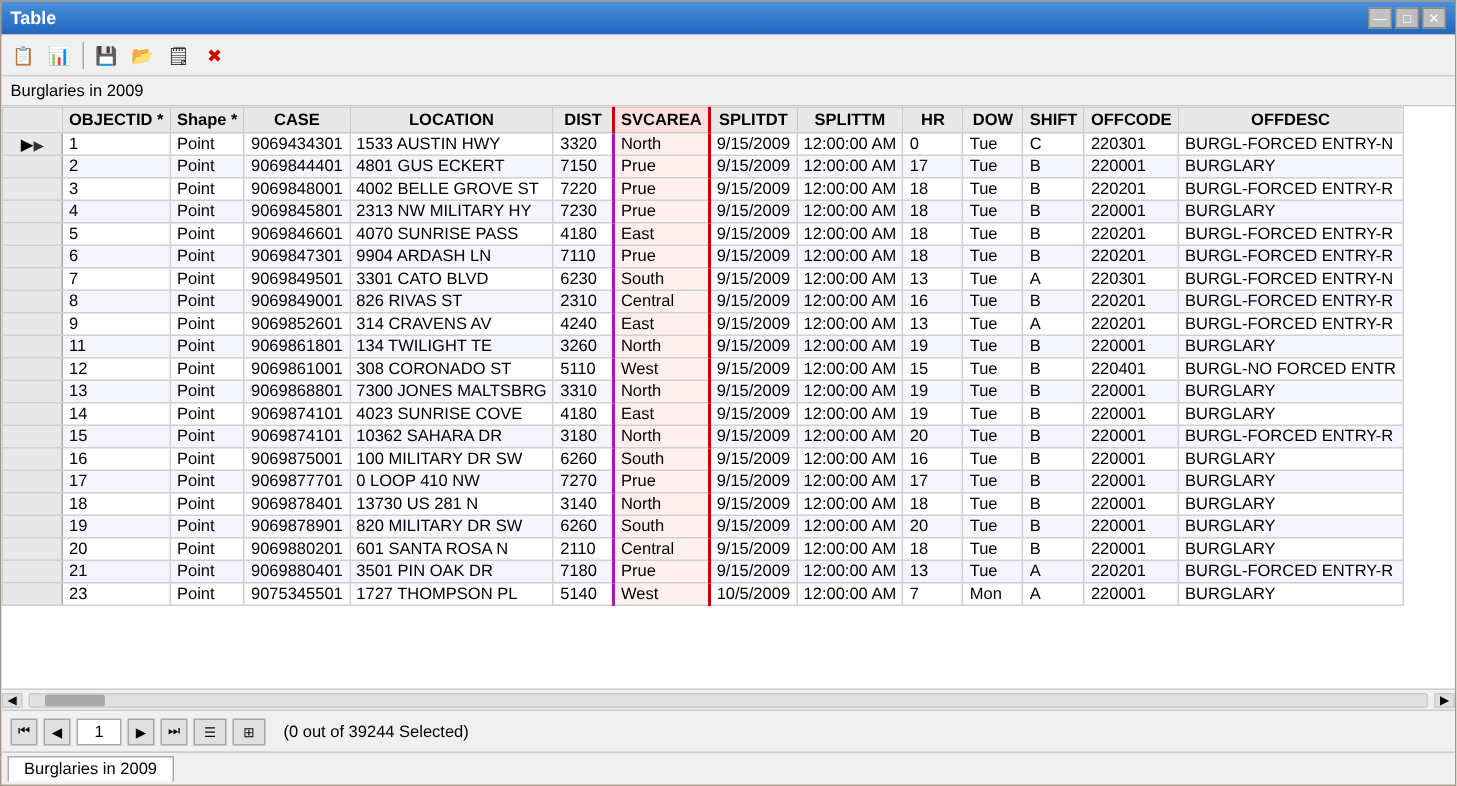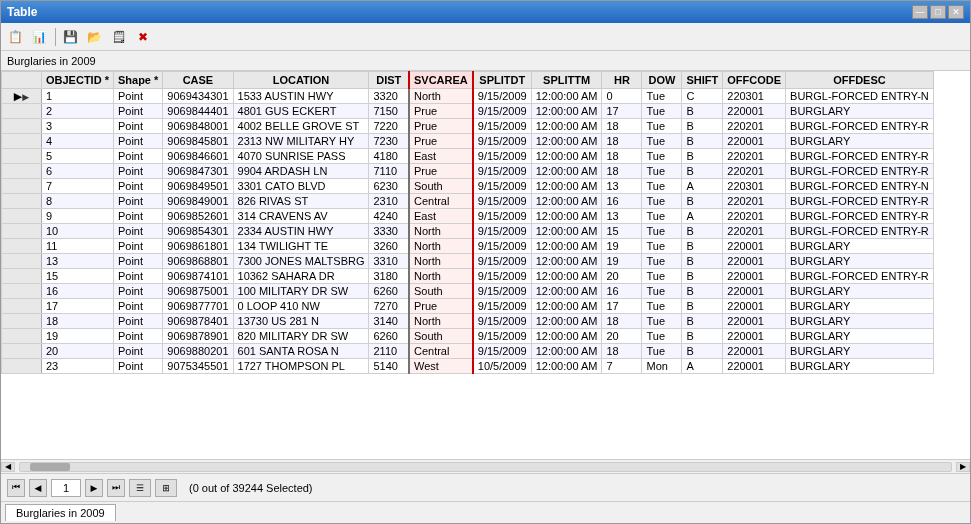--- a/index.html
+++ b/index.html
@@ -27,21 +27,21 @@
     th { background: #e8e8e8; border: 1px solid #ccc; padding: 2px 4px; white-space: nowrap; font-weight: bold; text-align: center; cursor: pointer; position: sticky; top: 0; z-index: 10; min-width: 40px; }
 
     td { border: 1px solid #d0d0d0; padding: 1px 4px; white-space: nowrap; }
 
     tr:nth-child(even) td { background: #f5f5ff; }
     tr:nth-child(odd) td { background: white; }
 
     .row-indicator { width: 12px; background: #e8e8e8 !important; border-right: 1px solid #aaa; text-align: center; padding: 0; }
     .arrow-row .row-indicator::after { content: '▶'; font-size: 9px; color: #333; }
 
-    td.svcarea-highlight { background: #fff0f0 !important; border-left: 2px solid #737373; border-right: 2px solid #cc0000; }
+    td.svcarea-highlight { background: #fff0f0 !important; border-left: 2px solid #a21caf; border-right: 2px solid #cc0000; }
     th.svcarea-highlight { background: #ffe0e0; border-left: 2px solid #cc0000; border-right: 2px solid #cc0000; text-align: right; }
 
     .status-bar { background: #f0f0f0; border-top: 1px solid #ccc; padding: 2px 6px; display: flex; align-items: center; gap: 4px; height: 28px; }
     .nav-btn { width: 18px; height: 18px; background: #e0e0e0; border: 1px solid #aaa; cursor: pointer; display: flex; align-items: center; justify-content: center; font-size: 9px; }
     .page-input { width: 30px; height: 18px; border: 1px solid #aaa; text-align: center; font-size: 11px; background: white; }
     .status-text { font-size: 11px; margin-left: 8px; }
 
     .tab-bar { background: #f0f0f0; border-top: 1px solid #ccc; padding: 2px 4px; display: flex; height: 22px; }
     .tab { background: white; border: 1px solid #aaa; border-bottom: none; padding: 2px 10px; font-size: 11px; cursor: pointer; margin-right: 2px; }
 
@@ -239,68 +239,84 @@
     <td>9/15/2009</td>
     <td>12:00:00 AM</td>
     <td>13</td>
     <td>Tue</td>
     <td>A</td>
     <td>220201</td>
     <td>BURGL-FORCED ENTRY-R</td>
   </tr>
             <tr>
     <td class="row-indicator"></td>
-    <td>10</td>
-    <td>Point</td>
-    <td>9069854301</td>
-    <td>2334  AUSTIN HWY</td>
-    <td>3330</td>
-    <td class="svcarea-highlight">North</td>
-    <td>9/15/2009</td>
-    <td>12:00:00 AM</td>
-    <td>15</td>
-    <td>Tue</td>
-    <td>B</td>
-    <td>220201</td>
-    <td>BURGL-FORCED ENTRY-R</td>
-  </tr>
-            <tr>
-    <td class="row-indicator"></td>
     <td>11</td>
     <td>Point</td>
     <td>9069861801</td>
     <td>134  TWILIGHT TE</td>
     <td>3260</td>
     <td class="svcarea-highlight">North</td>
     <td>9/15/2009</td>
     <td>12:00:00 AM</td>
     <td>19</td>
     <td>Tue</td>
     <td>B</td>
     <td>220001</td>
     <td>BURGLARY</td>
   </tr>
             <tr>
     <td class="row-indicator"></td>
+    <td>12</td>
+    <td>Point</td>
+    <td>9069861001</td>
+    <td>308  CORONADO ST</td>
+    <td>5110</td>
+    <td class="svcarea-highlight">West</td>
+    <td>9/15/2009</td>
+    <td>12:00:00 AM</td>
+    <td>15</td>
+    <td>Tue</td>
+    <td>B</td>
+    <td>220401</td>
+    <td>BURGL-NO FORCED ENTR</td>
+  </tr>
+            <tr>
+    <td class="row-indicator"></td>
     <td>13</td>
     <td>Point</td>
     <td>9069868801</td>
     <td>7300  JONES MALTSBRG</td>
     <td>3310</td>
     <td class="svcarea-highlight">North</td>
     <td>9/15/2009</td>
     <td>12:00:00 AM</td>
     <td>19</td>
     <td>Tue</td>
     <td>B</td>
     <td>220001</td>
     <td>BURGLARY</td>
   </tr>
             <tr>
     <td class="row-indicator"></td>
+    <td>14</td>
+    <td>Point</td>
+    <td>9069874101</td>
+    <td>4023  SUNRISE COVE</td>
+    <td>4180</td>
+    <td class="svcarea-highlight">East</td>
+    <td>9/15/2009</td>
+    <td>12:00:00 AM</td>
+    <td>19</td>
+    <td>Tue</td>
+    <td>B</td>
+    <td>220001</td>
+    <td>BURGLARY</td>
+  </tr>
+            <tr>
+    <td class="row-indicator"></td>
     <td>15</td>
     <td>Point</td>
     <td>9069874101</td>
     <td>10362  SAHARA DR</td>
     <td>3180</td>
     <td class="svcarea-highlight">North</td>
     <td>9/15/2009</td>
     <td>12:00:00 AM</td>
     <td>20</td>
     <td>Tue</td>
@@ -380,20 +396,36 @@
     <td>601  SANTA ROSA N</td>
     <td>2110</td>
     <td class="svcarea-highlight">Central</td>
     <td>9/15/2009</td>
     <td>12:00:00 AM</td>
     <td>18</td>
     <td>Tue</td>
     <td>B</td>
     <td>220001</td>
     <td>BURGLARY</td>
+  </tr>
+            <tr>
+    <td class="row-indicator"></td>
+    <td>21</td>
+    <td>Point</td>
+    <td>9069880401</td>
+    <td>3501  PIN OAK DR</td>
+    <td>7180</td>
+    <td class="svcarea-highlight">Prue</td>
+    <td>9/15/2009</td>
+    <td>12:00:00 AM</td>
+    <td>13</td>
+    <td>Tue</td>
+    <td>A</td>
+    <td>220201</td>
+    <td>BURGL-FORCED ENTRY-R</td>
   </tr>
             <tr>
     <td class="row-indicator"></td>
     <td>23</td>
     <td>Point</td>
     <td>9075345501</td>
     <td>1727  THOMPSON PL</td>
     <td>5140</td>
     <td class="svcarea-highlight">West</td>
     <td>10/5/2009</td>

